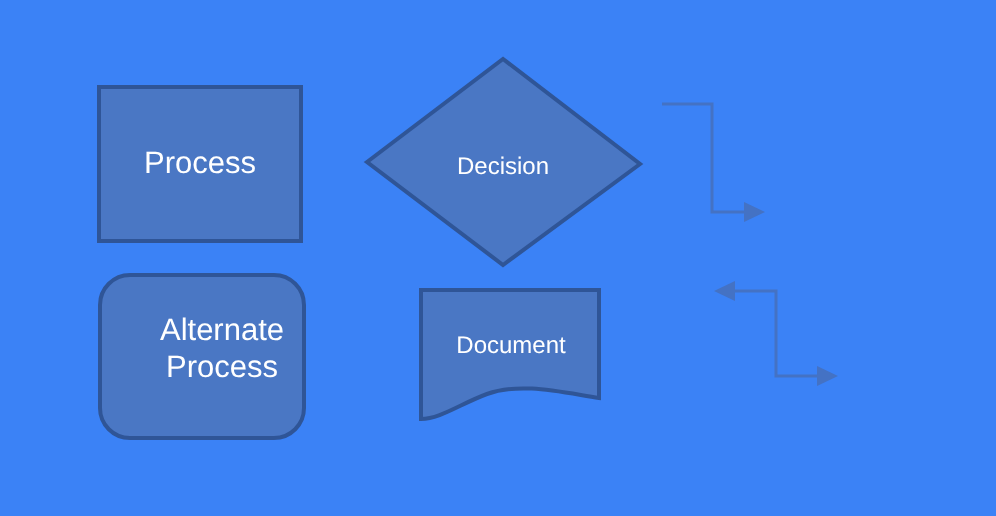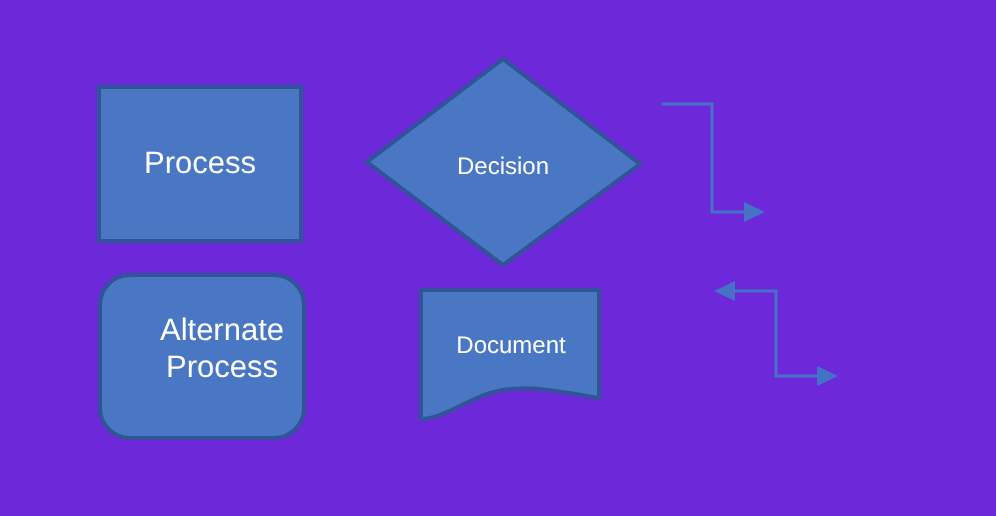--- a/index.html
+++ b/index.html
@@ -11,21 +11,21 @@
     width: 996px;
     height: 516px;
     background: #ffffff;
     font-family: "Liberation Sans", sans-serif;
     overflow: hidden;
   }
   #canvas {
     position: relative;
     width: 996px;
     height: 516px;
-    background: #6d28d9;
+    background: #3b82f6;
   }
   #canvas > svg.shape-layer {
     position: absolute;
     left: 0;
     top: 0;
     width: 996px;
     height: 516px;
   }
   .shape-label {
     position: absolute;

